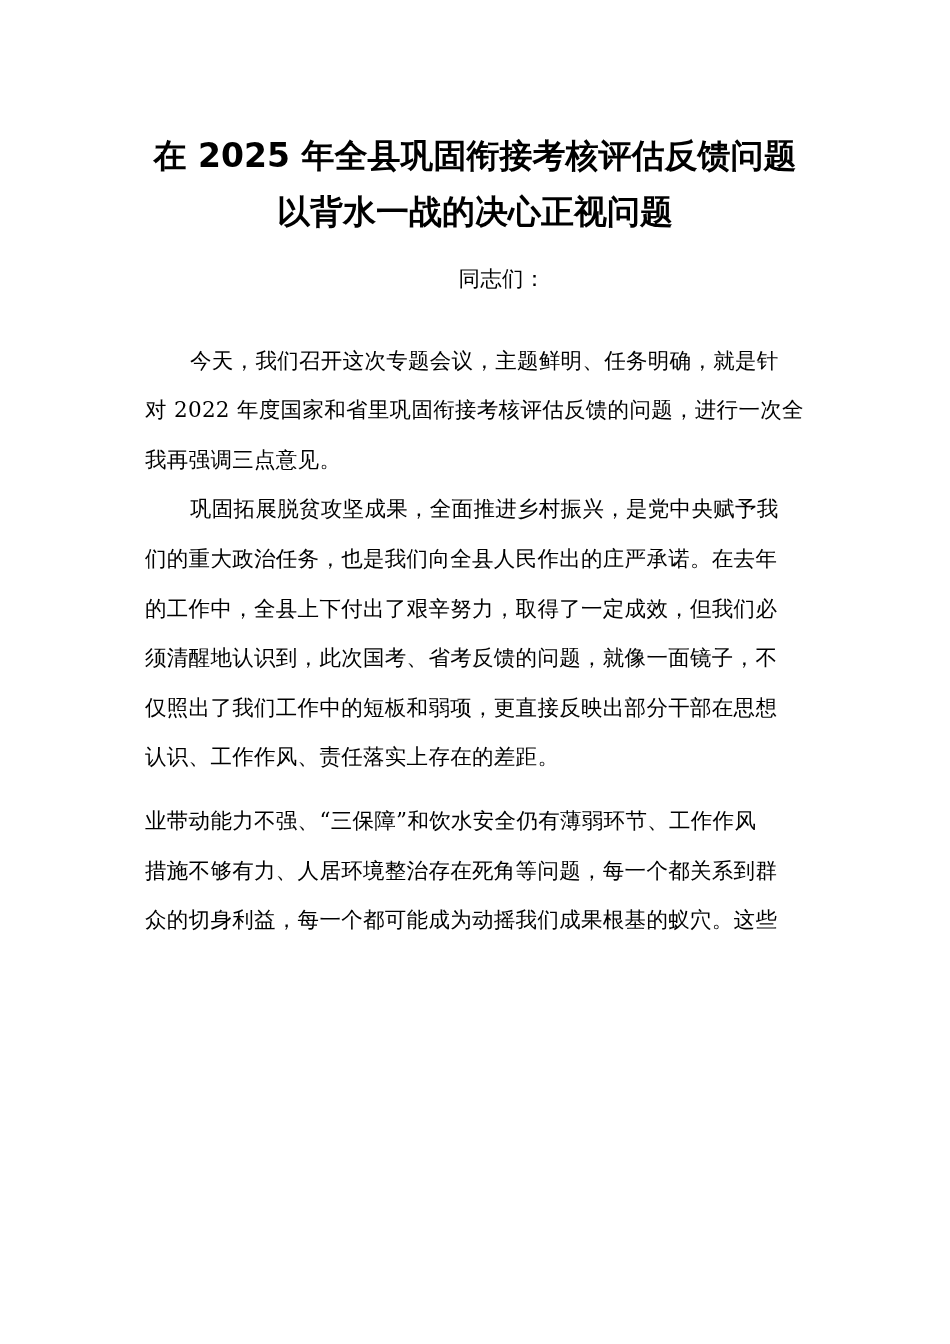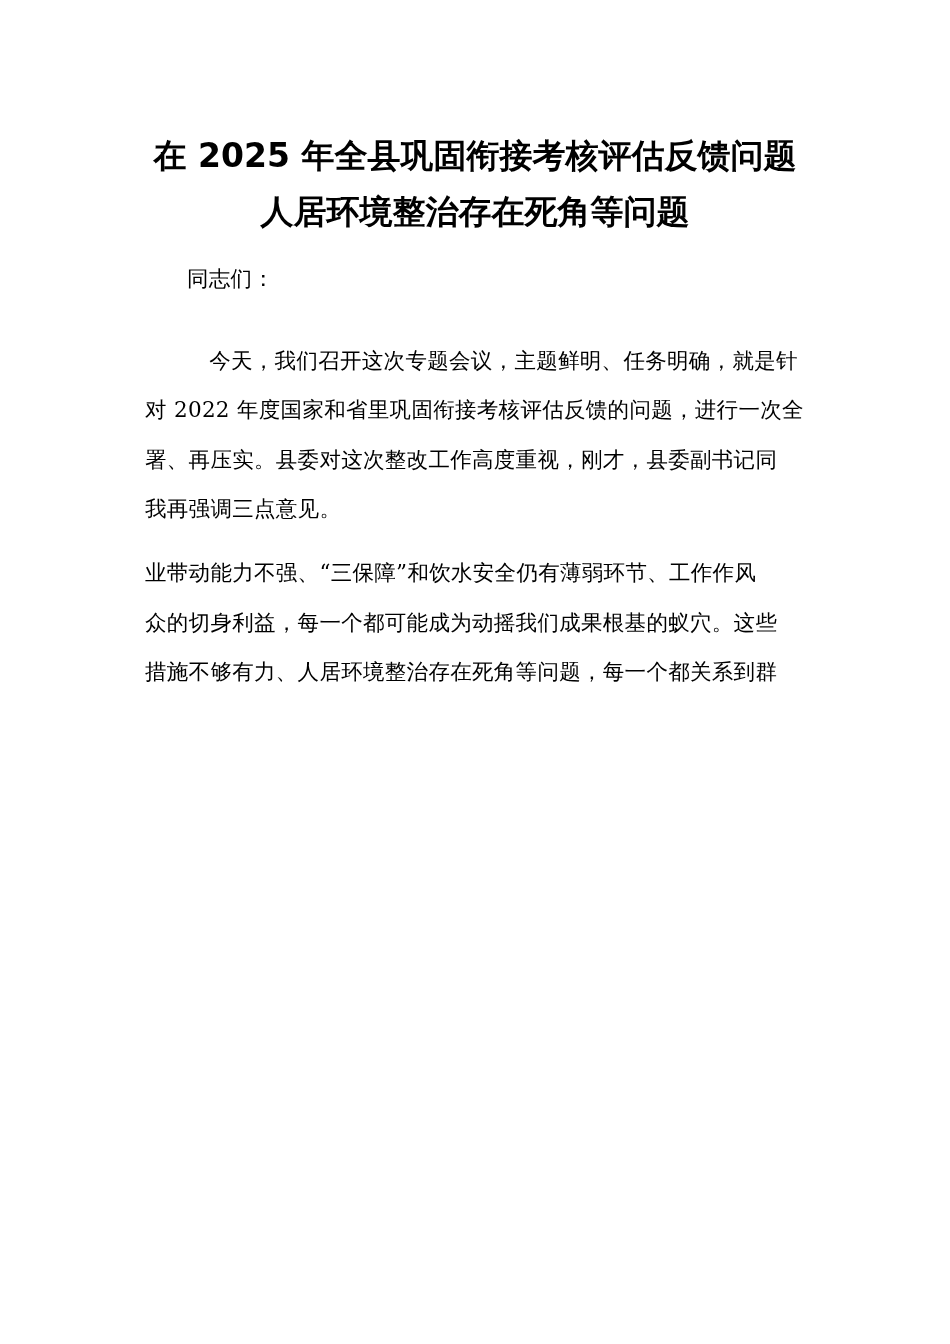--- a/index.html
+++ b/index.html
@@ -47,50 +47,57 @@
     }
     .para {
       margin: 0;
       text-indent: 0;
     }
     .line {
       display: block;
       white-space: nowrap;
       height: 49.6px;
     }
-    .indent { padding-left: 45px; text-align: center; }
-    .indent-sm { padding-left: 42px; }
+    .indent { padding-left: 45px; }
+    .indent-sm { padding-left: 42px; text-align: center; }
     .gap { height: 14px; }
   </style>
 </head>
 <body>
 
 <div class="page">
 
   <div class="title">
     <div>在 2025 年全县巩固衔接考核评估反馈问题</div>
-    <div>人居环境整治存在死角等问题</div>
+    <div>以背水一战的决心正视问题</div>
   </div>
 
   <div class="body">
 
     <span class="line indent-sm">同志们：</span>
     <span class="line" style="height:32px"></span>
 
     <div class="para">
       <span class="line indent">今天，我们召开这次专题会议，主题鲜明、任务明确，就是针</span>
       <span class="line">对 2022 年度国家和省里巩固衔接考核评估反馈的问题，进行一次全</span>
-      <span class="line">署、再压实。县委对这次整改工作高度重视，刚才，县委副书记同</span>
       <span class="line">我再强调三点意见。</span>
     </div>
 
 
+    <div class="para">
+      <span class="line indent">巩固拓展脱贫攻坚成果，全面推进乡村振兴，是党中央赋予我</span>
+      <span class="line">们的重大政治任务，也是我们向全县人民作出的庄严承诺。在去年</span>
+      <span class="line">的工作中，全县上下付出了艰辛努力，取得了一定成效，但我们必</span>
+      <span class="line">须清醒地认识到，此次国考、省考反馈的问题，就像一面镜子，不</span>
+      <span class="line">仅照出了我们工作中的短板和弱项，更直接反映出部分干部在思想</span>
+      <span class="line">认识、工作作风、责任落实上存在的差距。</span>
+    </div>
 
     <span class="line gap"></span>
 
     <div class="para">
       <span class="line">业带动能力不强、“三保障”和饮水安全仍有薄弱环节、工作作风</span>
+      <span class="line">措施不够有力、人居环境整治存在死角等问题，每一个都关系到群</span>
       <span class="line">众的切身利益，每一个都可能成为动摇我们成果根基的蚁穴。这些</span>
-      <span class="line">措施不够有力、人居环境整治存在死角等问题，每一个都关系到群</span>
     </div>
 
   </div>
 </div>
 
 </body></html>

